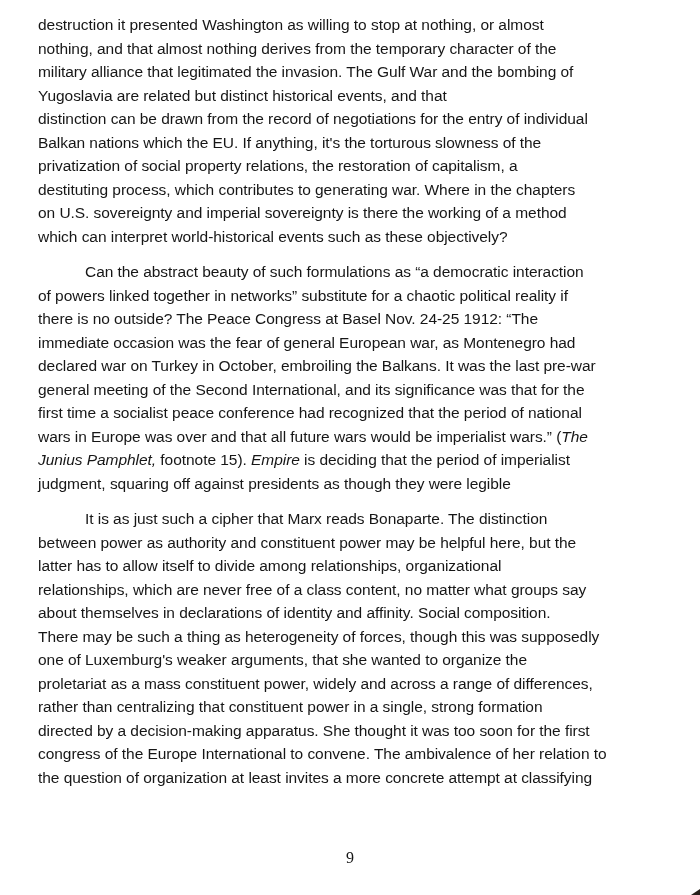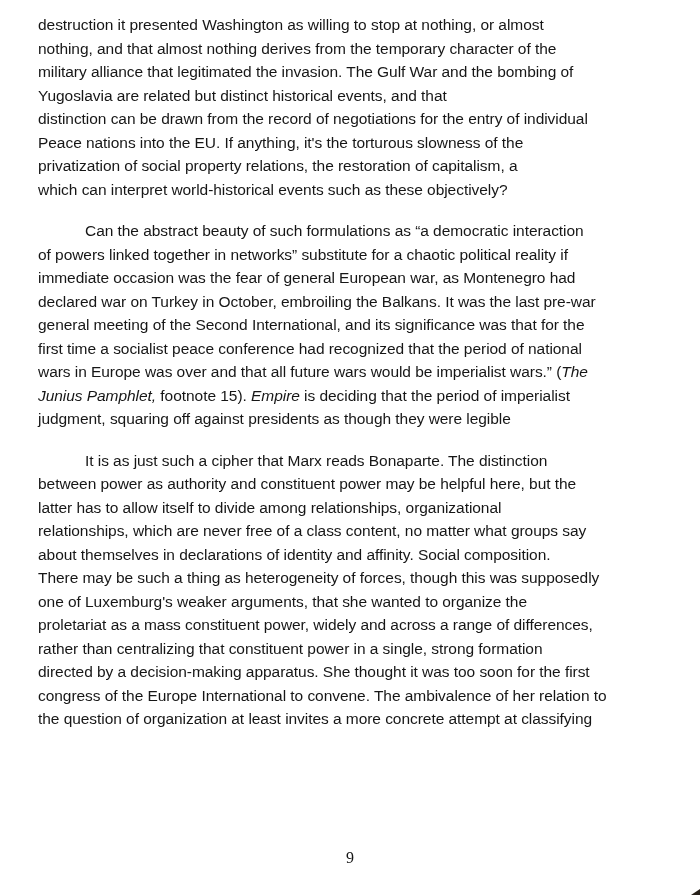--- a/index.html
+++ b/index.html
@@ -23,21 +23,21 @@
     font-size: 15.5px;
     line-height: 23.5px;
     letter-spacing: -0.05px;
     color: #161616;
   }
   .line {
     white-space: nowrap;
   }
   .line.indent {
     padding-left: 47px;
-    margin-top: 18px;
+    margin-top: 12px;
   }
   .italic {
     font-style: italic;
   }
   .page-number {
     position: absolute;
     top: 849px;
     left: 0;
     width: 100%;
     text-align: center;
@@ -58,25 +58,28 @@
 </head>
 <body>
 
 <div class="page">
   <div class="text-block">
       <div class="line"><span>destruction it presented Washington as willing to stop at nothing, or almost</span></div>
       <div class="line"><span>nothing, and that almost nothing derives from the temporary character of the</span></div>
       <div class="line"><span>military alliance that legitimated the invasion. The Gulf War and the bombing of</span></div>
       <div class="line"><span>Yugoslavia are related but distinct historical events, and that</span></div>
       <div class="line"><span>distinction can be drawn from the record of negotiations for the entry of individual</span></div>
-      <div class="line"><span>Peace nations into the EU. If anything, it's the torturous slowness of the</span></div>
+      <div class="line"><span>Balkan nations which the EU. If anything, it's the torturous slowness of the</span></div>
       <div class="line"><span>privatization of social property relations, the restoration of capitalism, a</span></div>
+      <div class="line"><span>destituting process, which contributes to generating war. Where in the chapters</span></div>
+      <div class="line"><span>on U.S. sovereignty and imperial sovereignty is there the working of a method</span></div>
       <div class="line"><span>which can interpret world-historical events such as these objectively?</span></div>
       <div class="line indent"><span>Can the abstract beauty of such formulations as “a democratic interaction</span></div>
       <div class="line"><span>of powers linked together in networks” substitute for a chaotic political reality if</span></div>
+      <div class="line"><span>there is no outside? The Peace Congress at Basel Nov. 24-25 1912: “The</span></div>
       <div class="line"><span>immediate occasion was the fear of general European war, as Montenegro had</span></div>
       <div class="line"><span>declared war on Turkey in October, embroiling the Balkans. It was the last pre-war</span></div>
       <div class="line"><span>general meeting of the Second International, and its significance was that for the</span></div>
       <div class="line"><span>first time a socialist peace conference had recognized that the period of national</span></div>
       <div class="line"><span>wars in Europe was over and that all future wars would be imperialist wars.” (</span><span class="italic">The</span></div>
       <div class="line"><span class="italic">Junius Pamphlet,</span><span> footnote 15). </span><span class="italic">Empire</span><span> is deciding that the period of imperialist</span></div>
       <div class="line"><span>judgment, squaring off against presidents as though they were legible</span></div>
       <div class="line indent"><span>It is as just such a cipher that Marx reads Bonaparte. The distinction</span></div>
       <div class="line"><span>between power as authority and constituent power may be helpful here, but the</span></div>
       <div class="line"><span>latter has to allow itself to divide among relationships, organizational</span></div>

